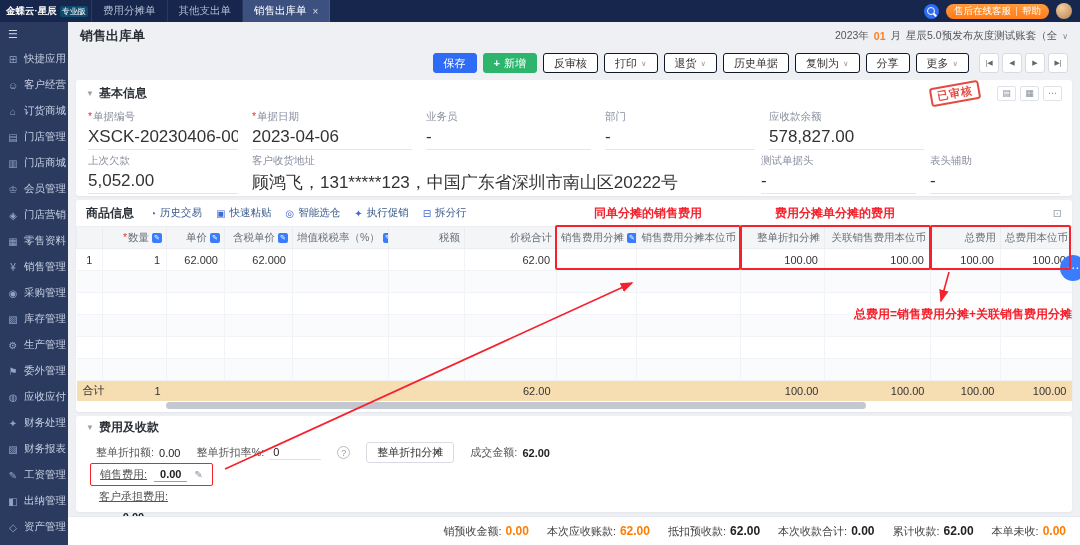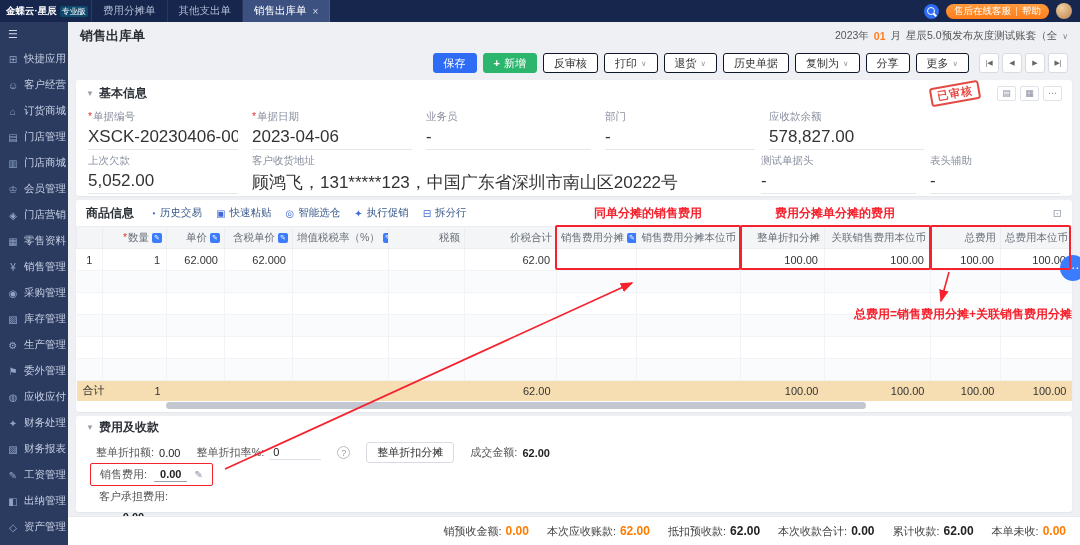--- a/index.html
+++ b/index.html
@@ -104,21 +104,21 @@
   .fees-row1 { position:absolute; top:26px; left:20px; display:flex; align-items:center; gap:16px; color:#555; }
   .pair { display:inline-flex; align-items:center; gap:5px; white-space:nowrap; }
   .pair .pv { color:#222; }
   .rate-box { display:inline-block; min-width:52px; border-bottom:1px solid #dcdfe6; padding:0 4px 1px; color:#222; }
   .q-icon { width:13px; height:13px; border-radius:50%; border:1px solid #bbb; color:#999; font-size:9px;
     display:inline-flex; align-items:center; justify-content:center; cursor:pointer; }
   .share-btn { border:1px solid #d8dbe2; border-radius:3px; padding:2px 10px; font-size:11px; color:#333; background:#fff; cursor:pointer; }
   .fees-row2 { position:absolute; top:47px; left:14px; }
   .red-box { display:inline-flex; align-items:center; gap:7px; border:1px solid #f5222d; border-radius:2px; padding:3px 9px; }
   .fees-row3 { position:absolute; top:73px; left:23px; display:inline-flex; align-items:center; gap:7px;flex-direction:column; }
-  .fee-label { color:#555; }
+  .fee-label { color:#555;text-decoration:underline; }
   .fee-val { color:#222; font-weight:bold; border-bottom:1px solid #9aa1ad; padding:0 6px 1px; cursor:text; }
   .pencil { color:#8a90a0; font-size:10px; cursor:pointer; }
 
   
   .bottom-bar { position:absolute; left:0; right:0; top:494px; height:29px; background:#fff; border-top:1px solid #e8eaef;
     display:flex; align-items:center; justify-content:flex-end; gap:18px; padding:0 14px; }
   .bb-item { display:inline-flex; align-items:center; gap:4px; white-space:nowrap; }
   .bb-label { color:#444; font-size:11px; }
   .bb-value { font-weight:bold; font-size:12px; color:#222; }
   .bb-value.hl { color:#ff7d00; }

